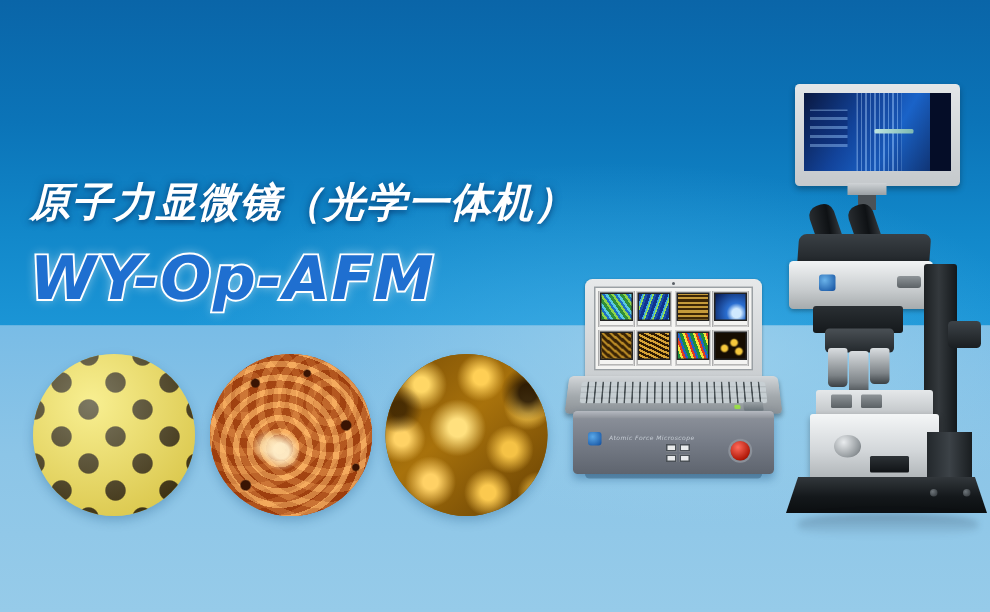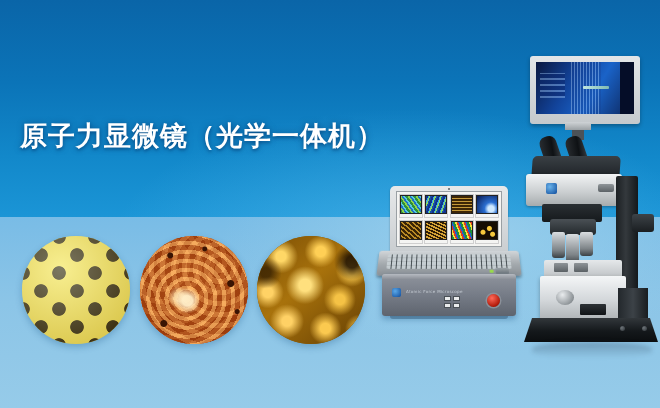--- a/index.html
+++ b/index.html
@@ -3,20 +3,21 @@
 <meta charset="utf-8">
 <style>
   html,body{margin:0;padding:0;}
   body{
     width:660px;height:408px;overflow:hidden;
     font-family:"DejaVu Sans","Liberation Sans",sans-serif;
   }
   #banner{
     position:relative;width:660px;height:408px;overflow:hidden;
     background:#8dc3e4;
+    font-style:italic;
   }
   
   .bg-top{
     position:absolute;left:0;top:0;width:660px;height:217px;
     background:linear-gradient(180deg,#0a65a8 0%,#0b74b8 38%,#1288ca 72%,#1b95d6 100%);
   }
   .bg-top:after{
     content:"";position:absolute;left:0;top:0;width:100%;height:100%;
     background:radial-gradient(ellipse 70% 100% at 62% 115%, rgba(90,190,240,.55) 0%, rgba(90,190,240,0) 65%);
   }
@@ -243,20 +244,21 @@
 </style>
 </head>
 <body>
 
 <div id="banner">
 
   <div class="bg-top"></div>
   <div class="bg-bottom"></div>
 
   <div class="title-cn">原子力显微镜（光学一体机）</div>
+  <div class="title-model">WY-Op-AFM</div>
 
   <div class="sample s1">
     <div class="dots"></div>
     <div class="shade"></div>
   </div>
   <div class="sample s2">
     <div class="tex"></div>
     <div class="pits"></div>
   </div>
   <div class="sample s3">

